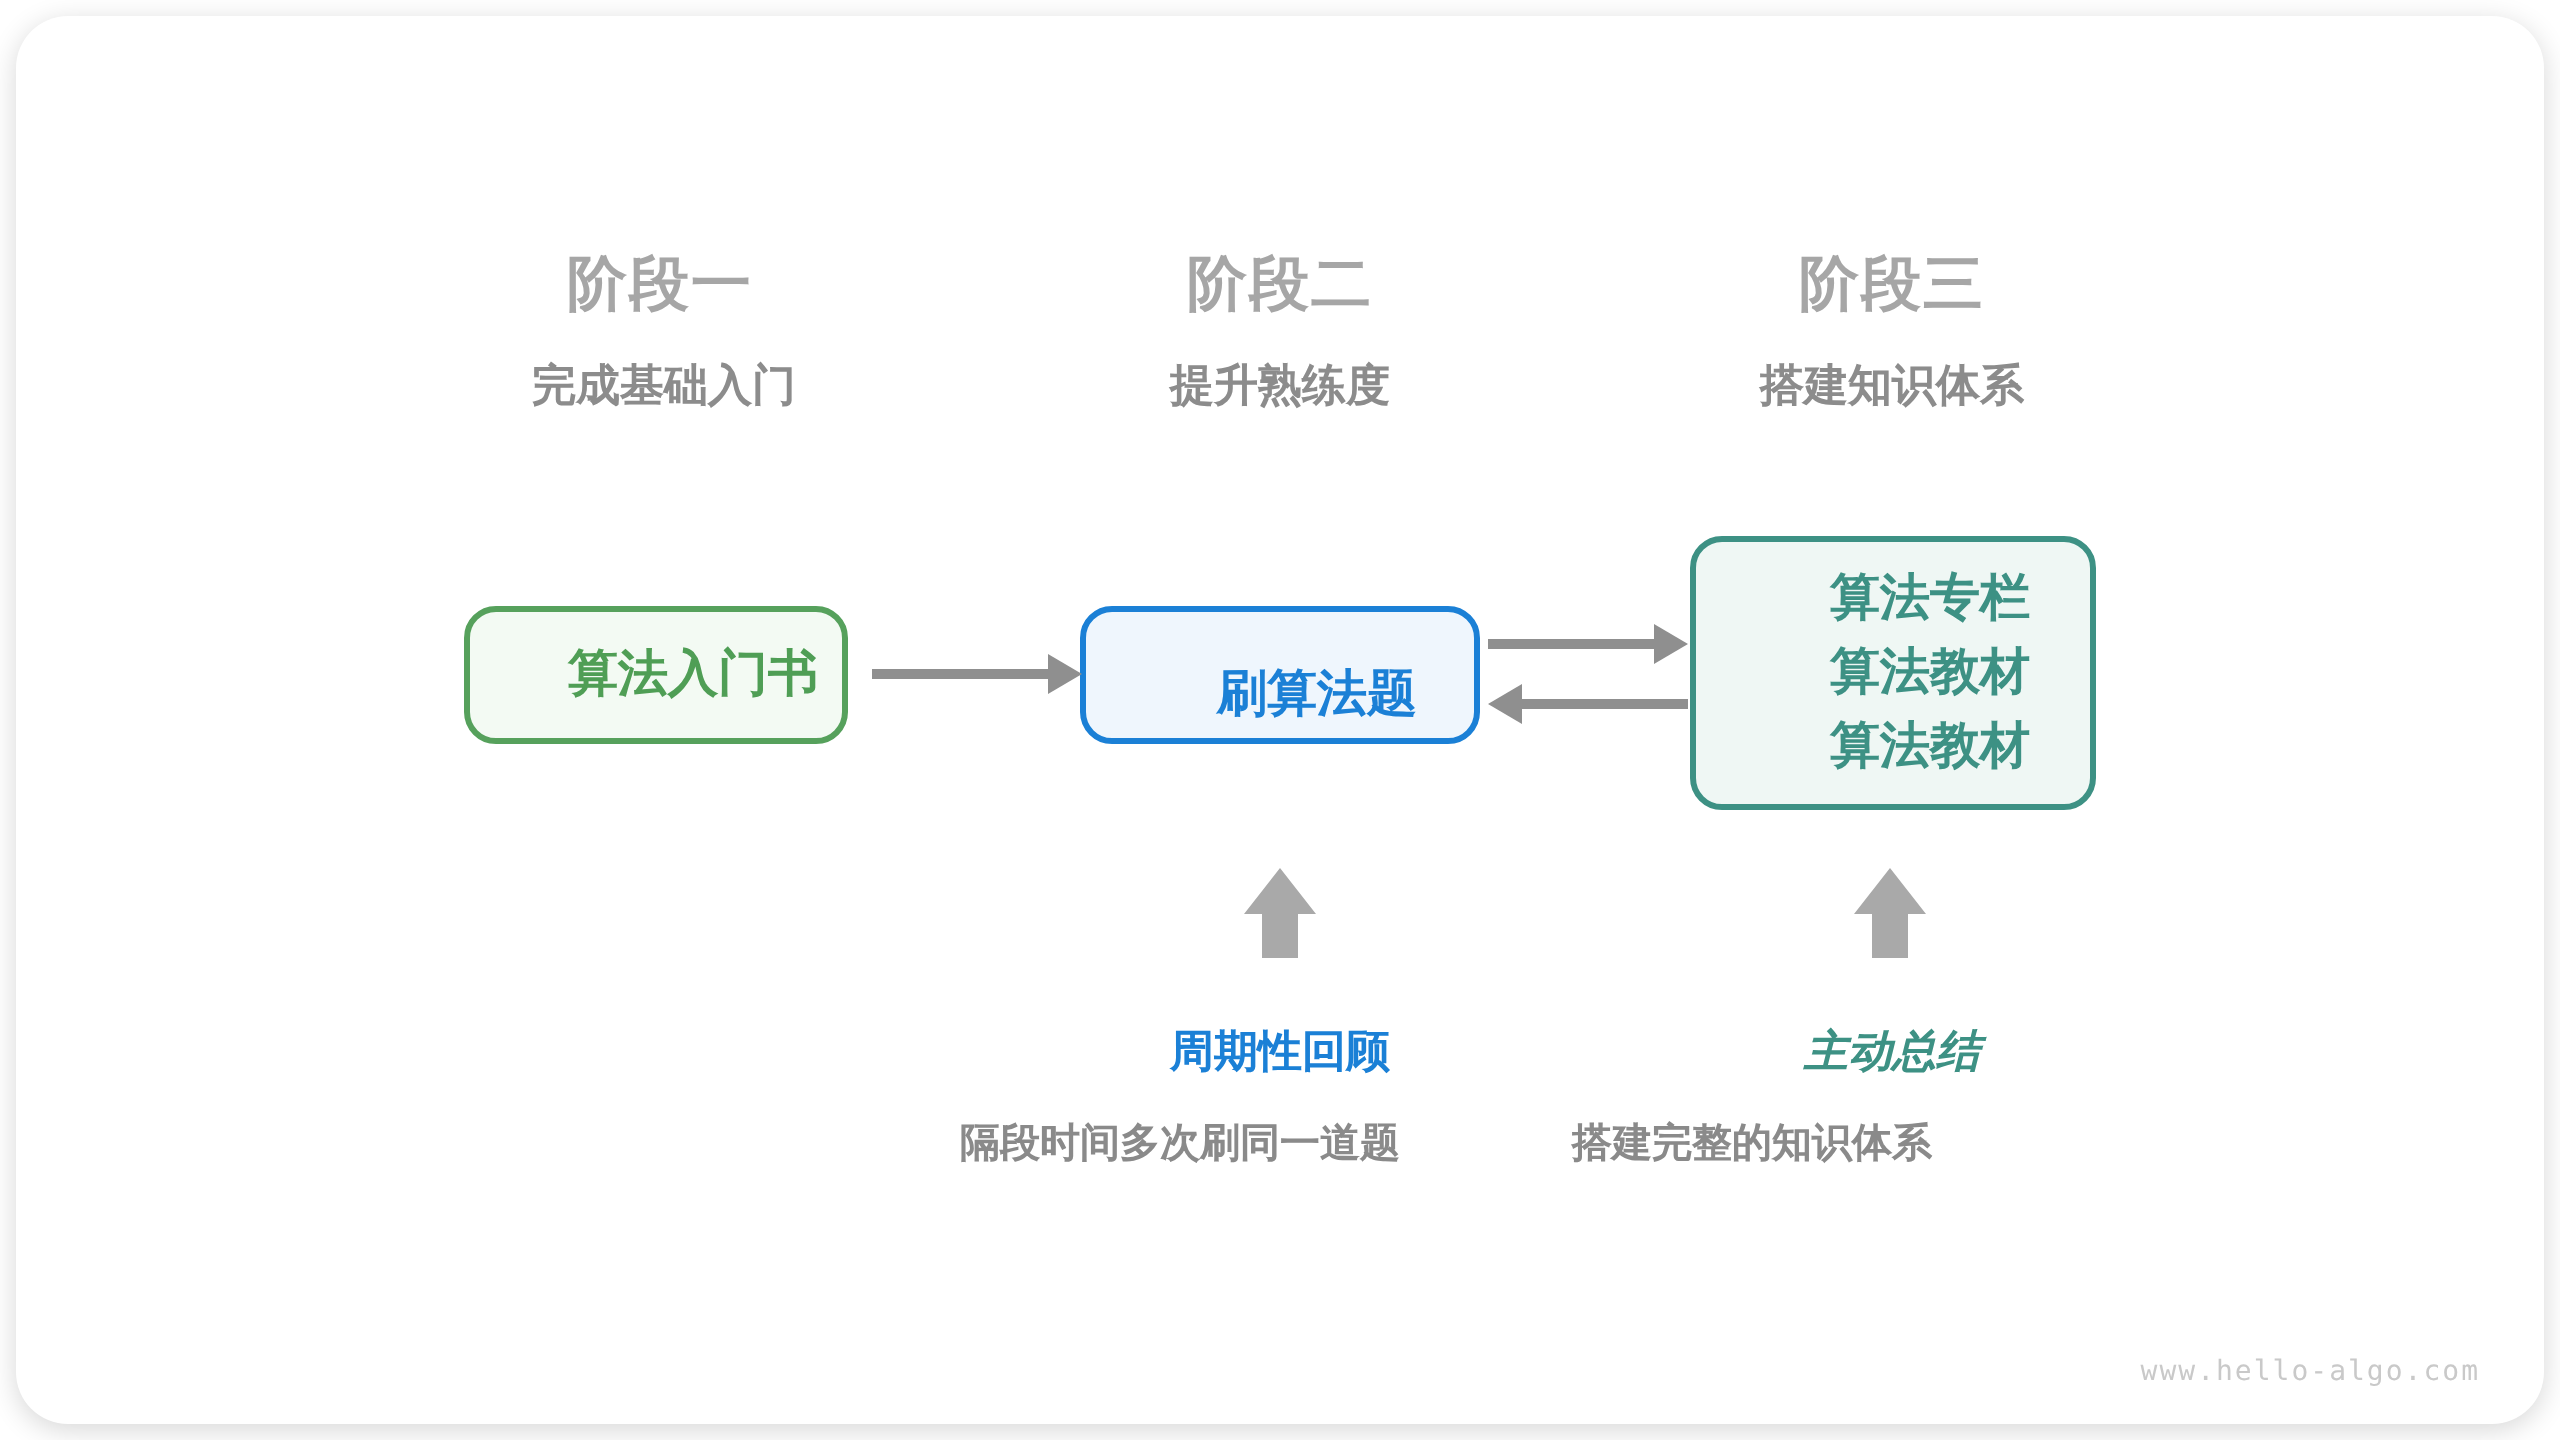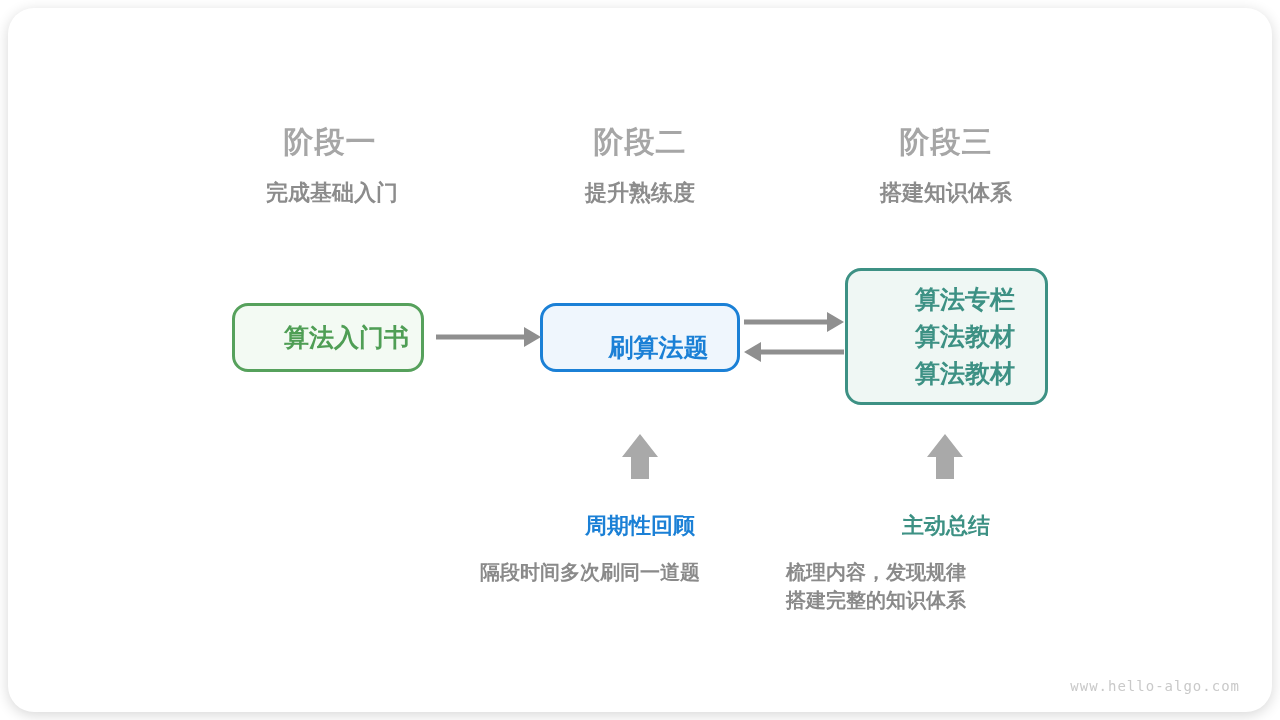--- a/index.html
+++ b/index.html
@@ -98,19 +98,18 @@
   </g>
   <polygon class="block-arrow" points="622,457 640,434 658,457 649,457 649,479 631,479 631,457"></polygon>
   <polygon class="block-arrow" points="927,457 945,434 963,457 954,457 954,479 936,479 936,457"></polygon>
 </svg>
 
 <div class="abs anno-title blue" style="left:540px;top:511px;">周期性回顾</div>
 <div class="abs anno-desc" style="left:480px;top:558px;">
   <div>隔段时间多次刷同一道题</div>
 </div>
 
-<div class="abs anno-title teal" style="left:846px;top:511px;">主动总结</div>
+<div class="abs anno-title teal" style="left:846px;top:511px;font-style:italic;">主动总结</div>
 <div class="abs anno-desc" style="left:786px;top:558px;">
-  <div>梳理内容，发现规律</div>
   <div>搭建完整的知识体系</div>
 </div>
 
 <div class="abs watermark" style="right:40px;top:678px;">www.hello-algo.com</div>
 
 </body></html>

